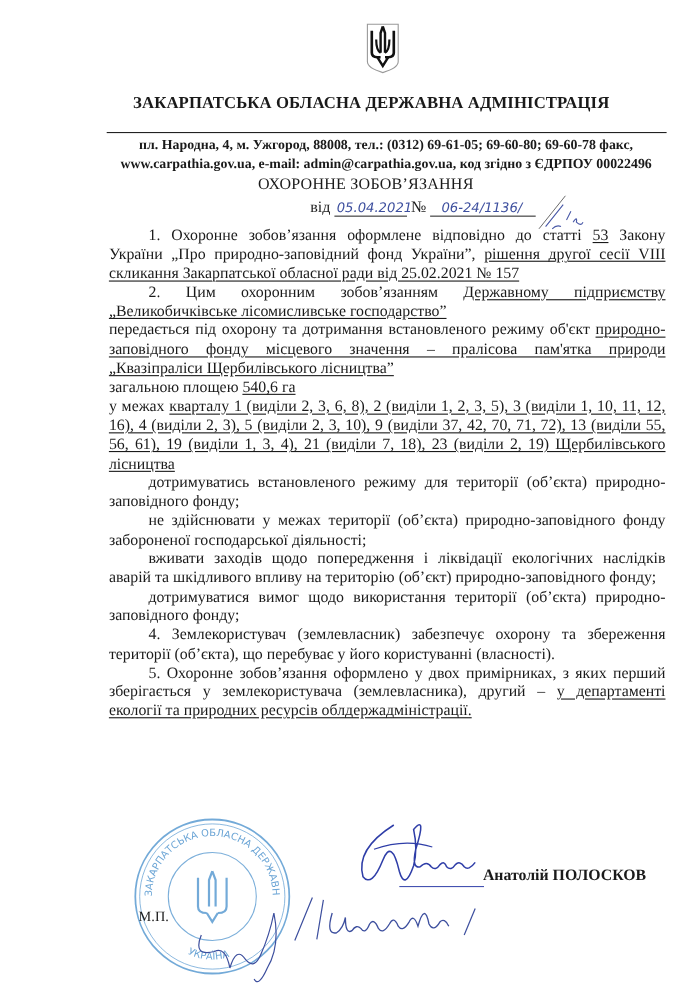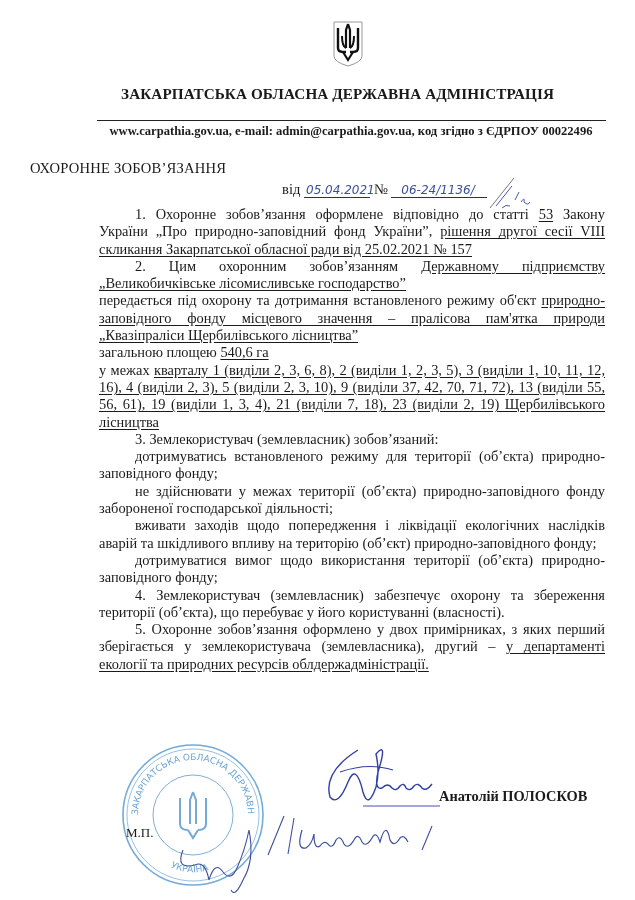--- a/index.html
+++ b/index.html
@@ -15,21 +15,21 @@
     position: absolute; left: 0; width: 635px; top: 85px; text-align: center;
     font-size: 15.2px; font-weight: bold; letter-spacing: 0.1px; padding-left: 40px; box-sizing: border-box;
   }
   .rule { position: absolute; left: 97px; width: 509px; top: 120px; border-top: 1.3px solid #222; }
   .contacts {
     position: absolute; left: 96px; width: 510px; top: 123px; text-align: center;
     font-size: 12.6px; font-weight: bold; line-height: 17.5px;
   }
 
   .doc-title {
-    position: absolute; left: 0; width: 635px; top: 160px; 
+    position: absolute; left: 0; width: 635px; top: 160px; text-align: center;
     font-size: 14.6px; letter-spacing: 0.2px; padding-left: 30px; box-sizing: border-box;
   }
   .ref-line {
     position: absolute; left: 282px; top: 181px; font-size: 14.6px;
   }
   .hw {
     font-family: "DejaVu Sans", sans-serif; font-style: italic; color: #3d4f9e;
     font-size: 12px; display: inline-block; border-bottom: 1px solid #333;
   }
   .hw.date { width: 64px; text-align: right; padding-left: 2px; }
@@ -68,20 +68,21 @@
     <path d="M3 4 L31 4 L31 38 Q31 44 17 48 Q3 44 3 38 Z" fill="none" stroke="#999" stroke-width="1"></path>
     <path d="M17 6 L15 12 L15 30 M17 6 L19 12 L19 30" stroke="#111" stroke-width="2.2" fill="none"></path>
     <path d="M7 10 L7 30 Q7 34 12 34 L15 34 M27 10 L27 30 Q27 34 22 34 L19 34" stroke="#111" stroke-width="2.4" fill="none"></path>
     <path d="M11 18 Q11 28 15 30 M23 18 Q23 28 19 30" stroke="#111" stroke-width="2" fill="none"></path>
     <path d="M12 34 L17 42 L22 34" stroke="#111" stroke-width="2.2" fill="none"></path>
   </svg>
 
   <div class="org-title">ЗАКАРПАТСЬКА ОБЛАСНА ДЕРЖАВНА АДМІНІСТРАЦІЯ</div>
   <div class="rule"></div>
   <div class="contacts">
+    <div>пл. Народна, 4, м. Ужгород, 88008, тел.: (0312) 69-61-05; 69-60-80; 69-60-78 факс,</div>
     <div>www.carpathia.gov.ua, e-mail: admin@carpathia.gov.ua, код згідно з ЄДРПОУ 00022496</div>
   </div>
 
   <div class="doc-title">ОХОРОННЕ ЗОБОВ’ЯЗАННЯ</div>
   <div class="ref-line">
     <span>від</span>
     <span class="hw date">05.04.2021</span>
     <span>№</span>
     <span class="hw num">06-24/1136/</span>
   </div>
@@ -92,21 +93,20 @@
   </svg>
 
   <div class="body-text">
     <p class="indent"><span>1. Охоронне зобов’язання оформлене відповідно до статті </span><span class="u">53</span><span> Закону України „Про природно-заповідний фонд України”, </span><span class="u">рішення другої сесії VIII скликання Закарпатської обласної ради від 25.02.2021 № 157</span></p>
 
     <p class="indent"><span>2. Цим охоронним зобов’язанням </span><span class="u">Державному підприємству „Великобичківське лісомисливське господарство”</span></p>
     <p><span>передається під охорону та дотримання встановленого режиму об'єкт </span><span class="u">природно-заповідного фонду місцевого значення – пралісова пам'ятка природи „Квазіпраліси Щербилівського лісництва”</span></p>
     <p><span>загальною площею </span><span class="u">540,6 га</span></p>
     <p><span>у межах </span><span class="u">кварталу 1 (виділи 2, 3, 6, 8), 2 (виділи 1, 2, 3, 5), 3 (виділи 1, 10, 11, 12, 16), 4 (виділи 2, 3), 5 (виділи 2, 3, 10), 9 (виділи 37, 42, 70, 71, 72), 13 (виділи 55, 56, 61), 19 (виділи 1, 3, 4), 21 (виділи 7, 18), 23 (виділи 2, 19) Щербилівського лісництва</span></p>
 
-    <p class="indent">3. Землекористувач (землевласник) зобов’язаний:</p>
     <p class="indent">дотримуватись встановленого режиму для території (об’єкта) природно-заповідного фонду;</p>
     <p class="indent">не здійснювати у межах території (об’єкта) природно-заповідного фонду забороненої господарської діяльності;</p>
     <p class="indent">вживати заходів щодо попередження і ліквідації екологічних наслідків аварій та шкідливого впливу на територію (об’єкт) природно-заповідного фонду;</p>
     <p class="indent">дотримуватися вимог щодо використання території (об’єкта) природно-заповідного фонду;</p>
 
     <p class="indent">4. Землекористувач (землевласник) забезпечує охорону та збереження території (об’єкта), що перебуває у його користуванні (власності).</p>
     <p class="indent"><span>5. Охоронне зобов’язання оформлено у двох примірниках, з яких перший зберігається у землекористувача (землевласника), другий – </span><span class="u">у департаменті екології та природних ресурсів облдержадміністрації.</span></p>
   </div>
 
   <div class="sig-area">

